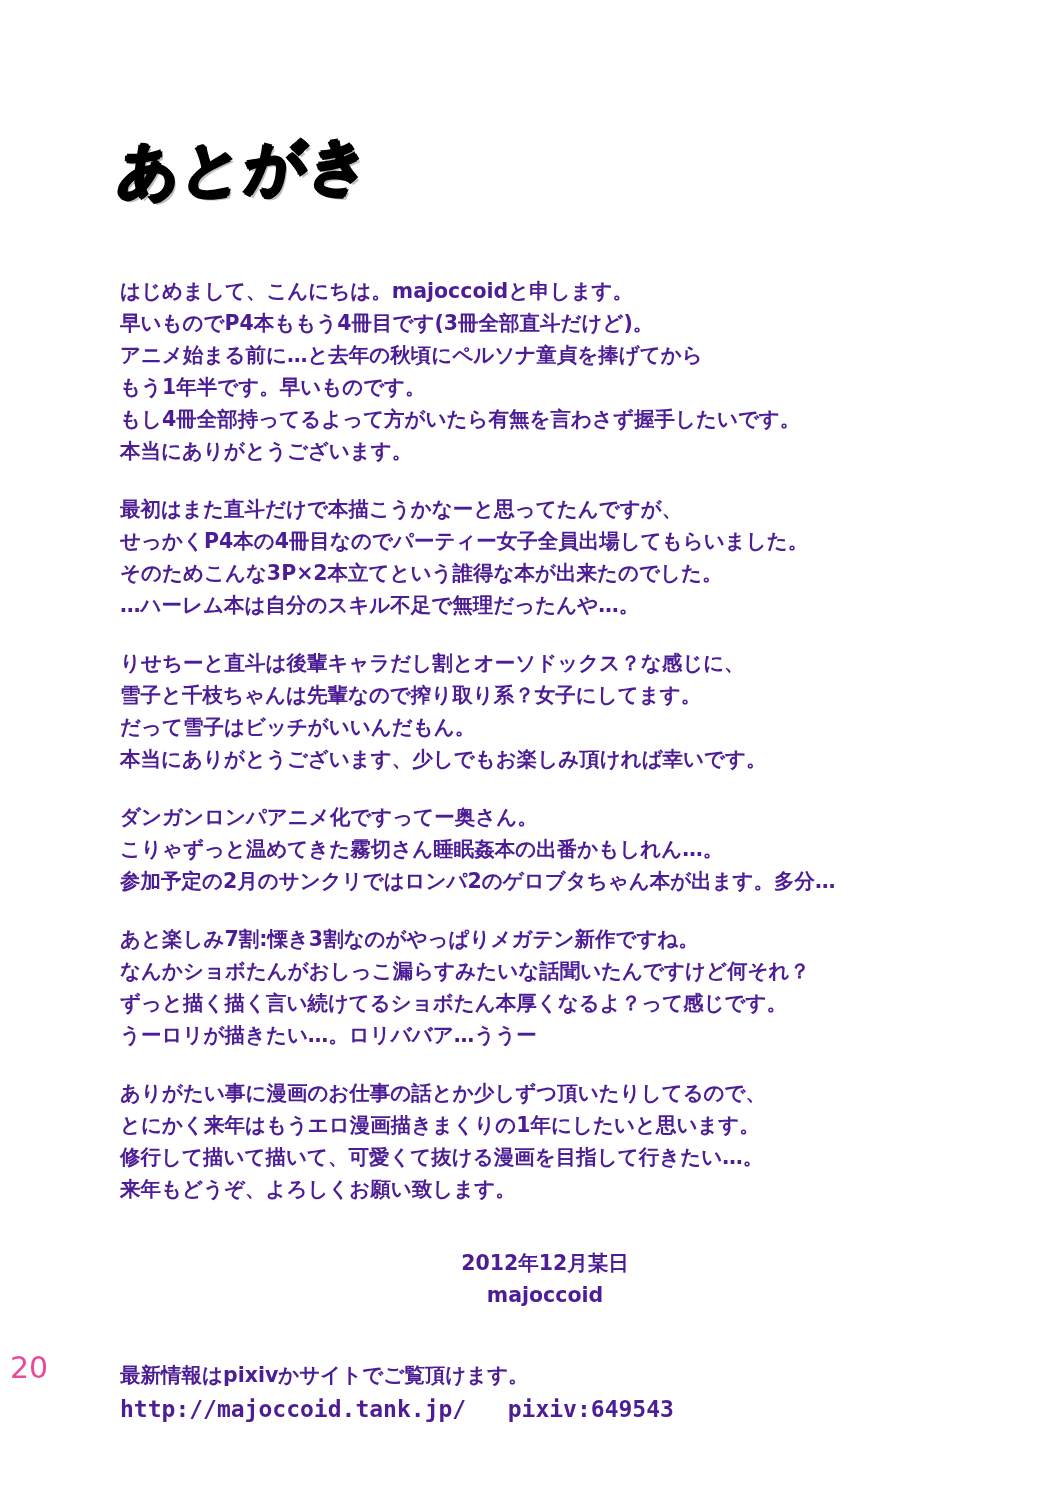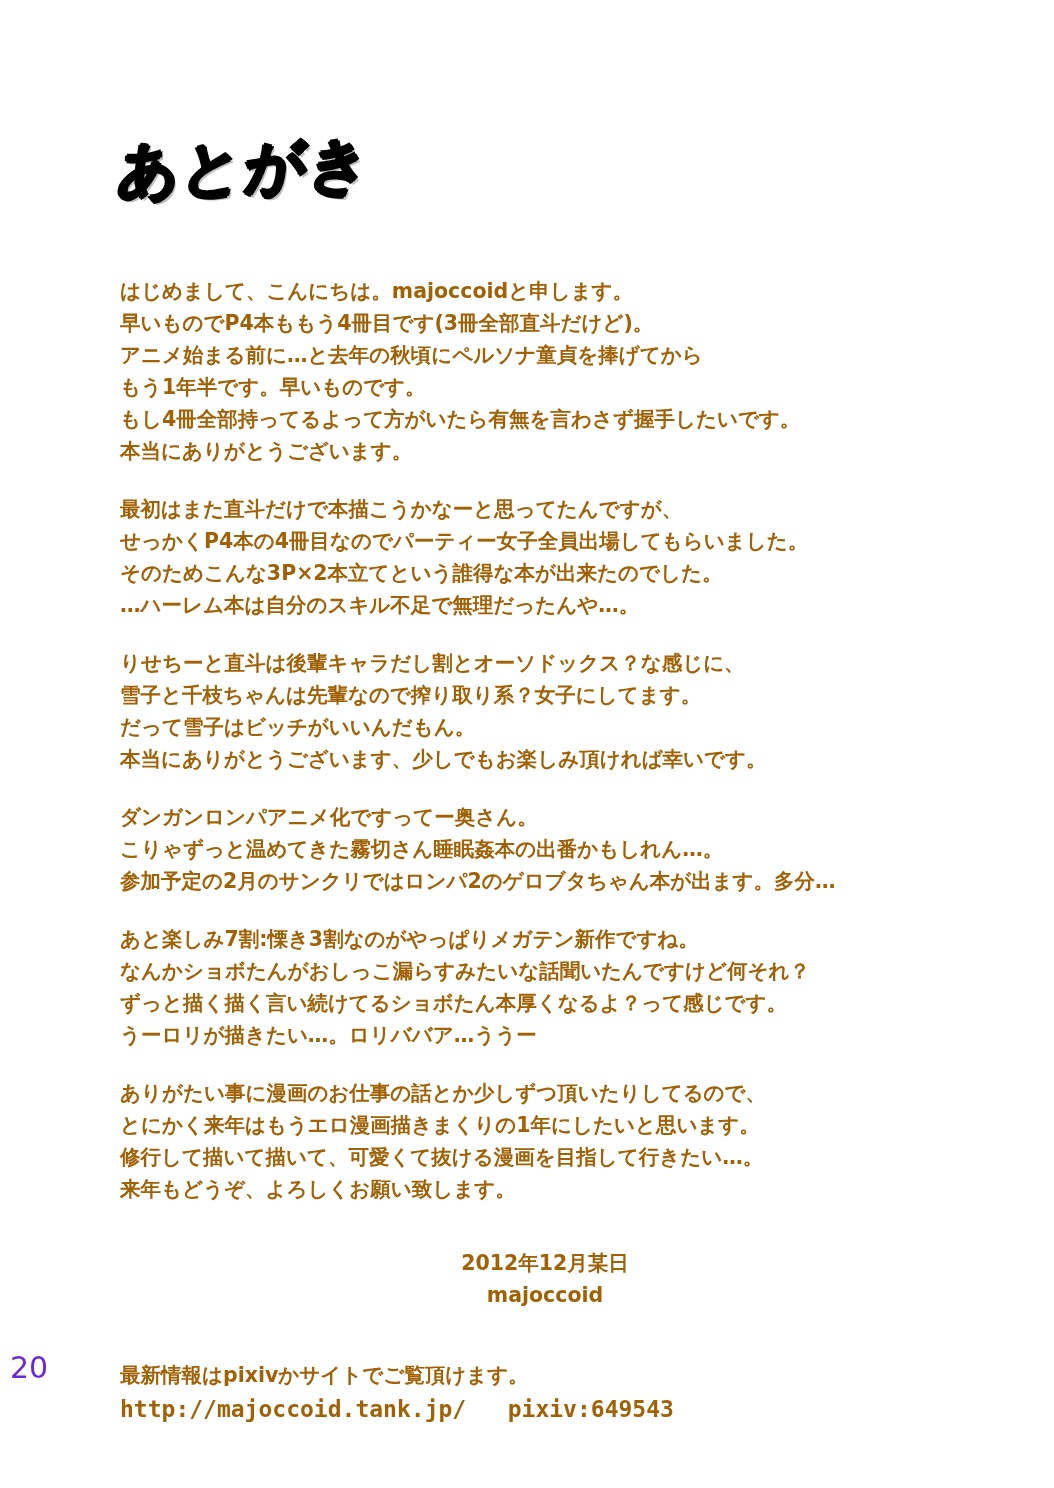--- a/index.html
+++ b/index.html
@@ -37,21 +37,21 @@
     white-space: nowrap;
   }
   .body-text {
     position: absolute;
     left: 120px;
     top: 275px;
     width: 850px;
     font-family: "DejaVu Sans", sans-serif;
     font-size: 20.5px;
     line-height: 32px;
-    color: #a16207;
+    color: #4c1d95;
     font-weight: 600;
   }
   .para {
     margin: 0 0 26px 0;
     white-space: pre-wrap;
   }
   .sig-block {
     margin-top: 42px;
     text-align: center;
   }
@@ -68,21 +68,21 @@
     letter-spacing: 0px;
     white-space: pre-wrap;
     margin: 2px 0 0 0;
   }
   .page-number {
     position: absolute;
     left: 10px;
     top: 1350px;
     font-family: "DejaVu Sans", sans-serif;
     font-size: 30px;
-    color: #6d28d9;
+    color: #ec4899;
   }
 </style>
 </head>
 <body>
 
 <div class="page">
 
   <div class="afterword-title">あとがき</div>
 
   <div class="body-text">

